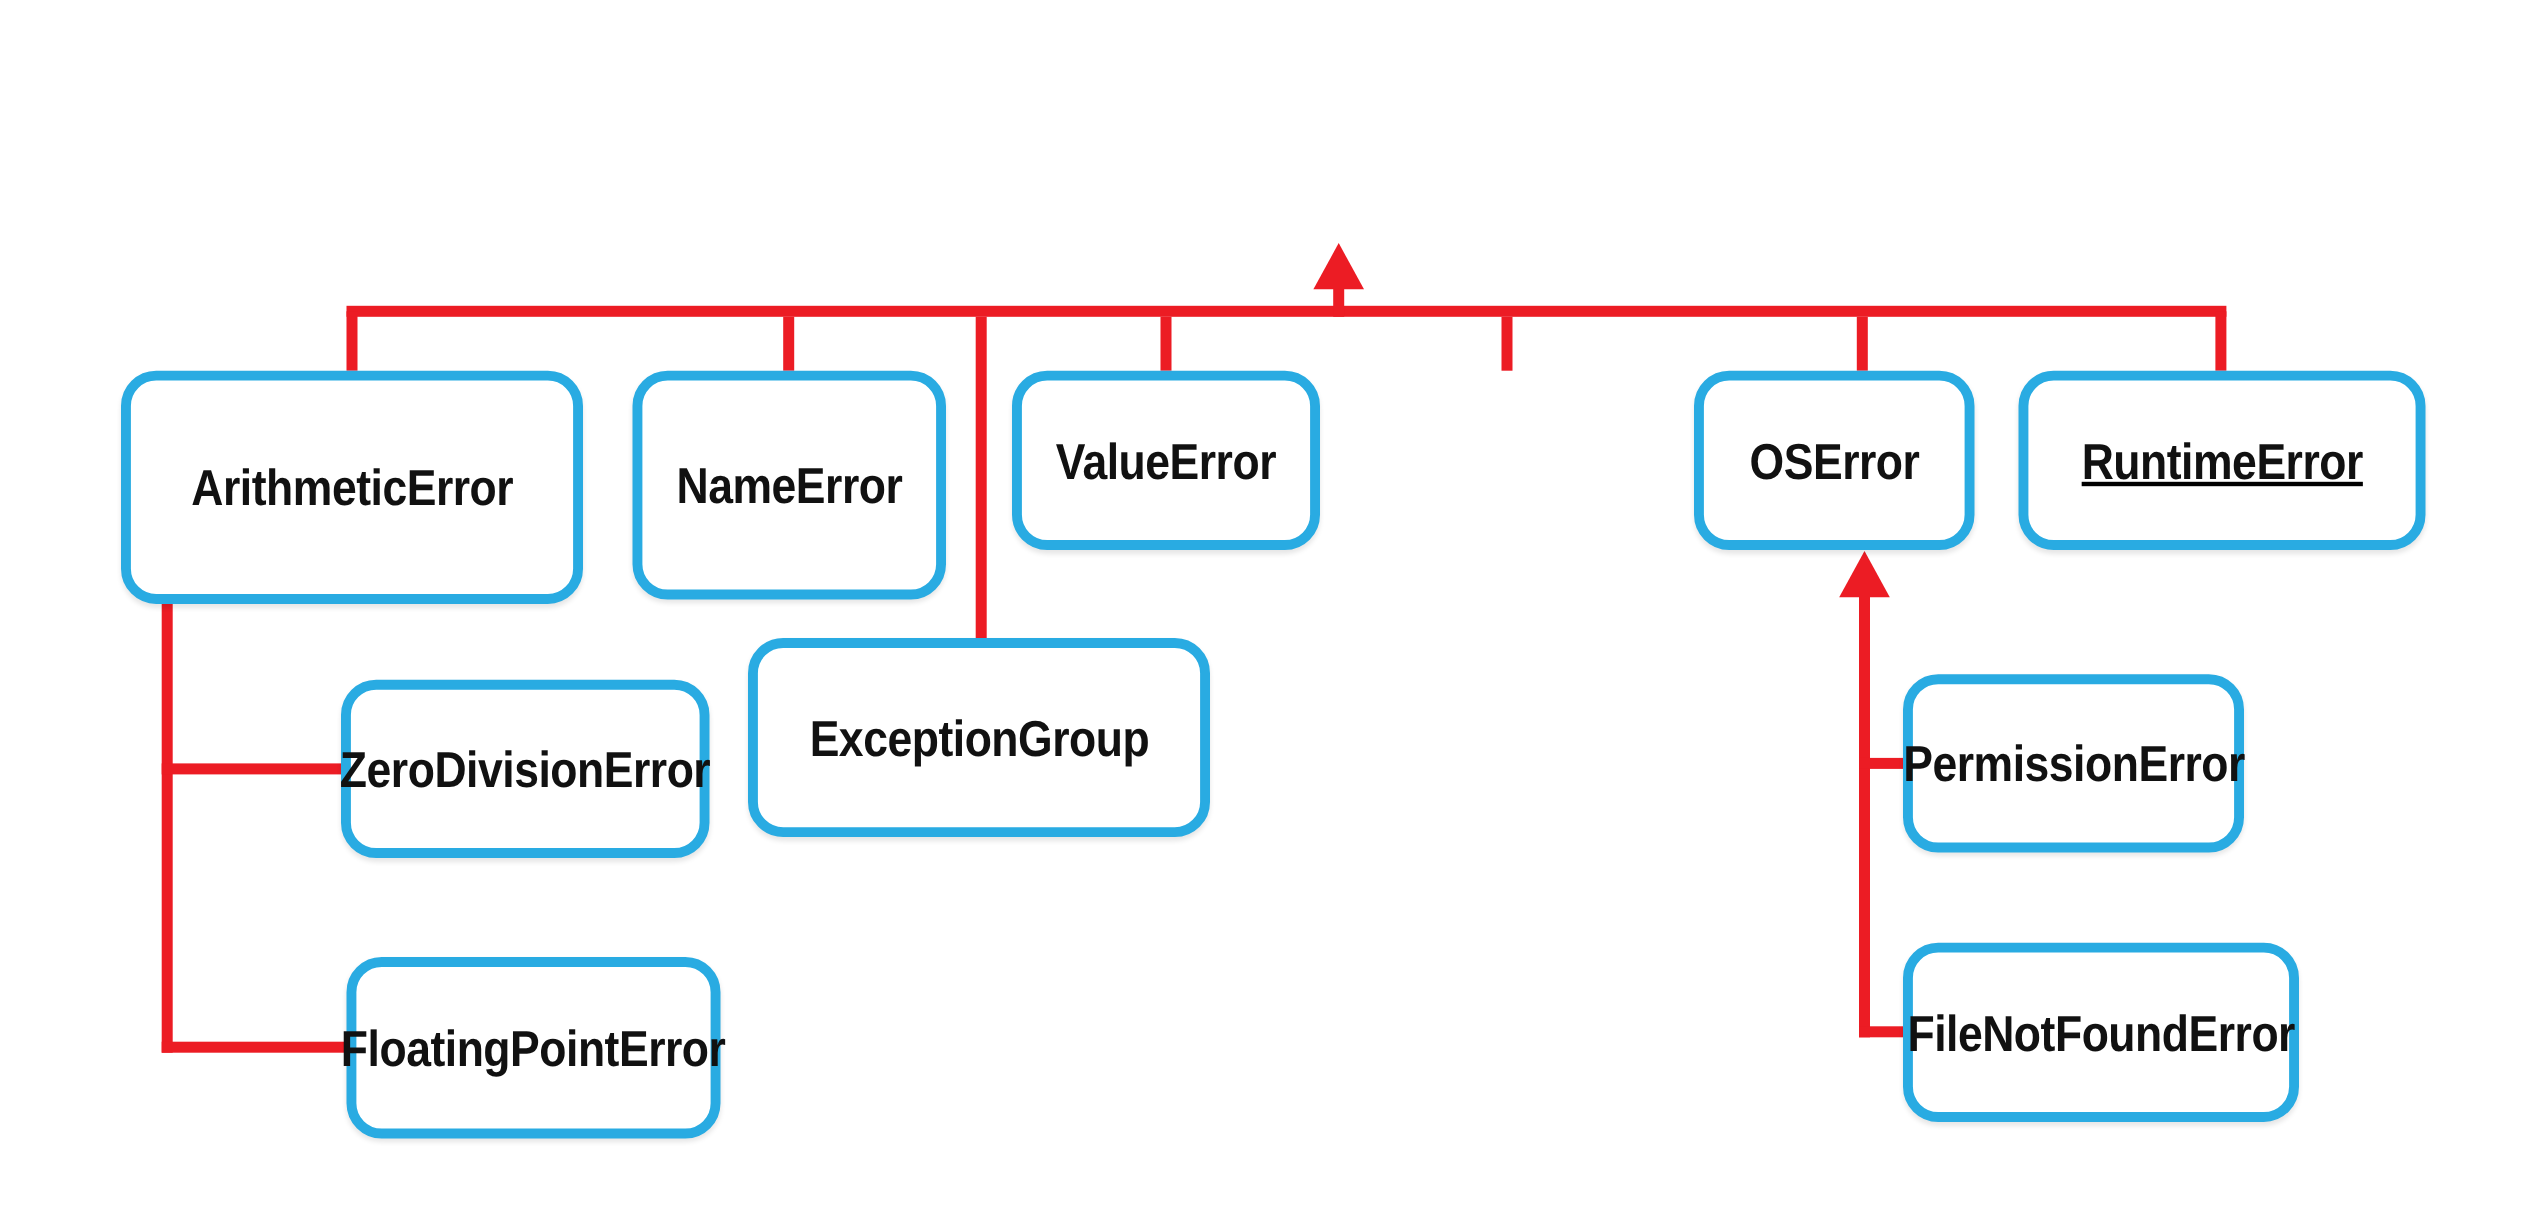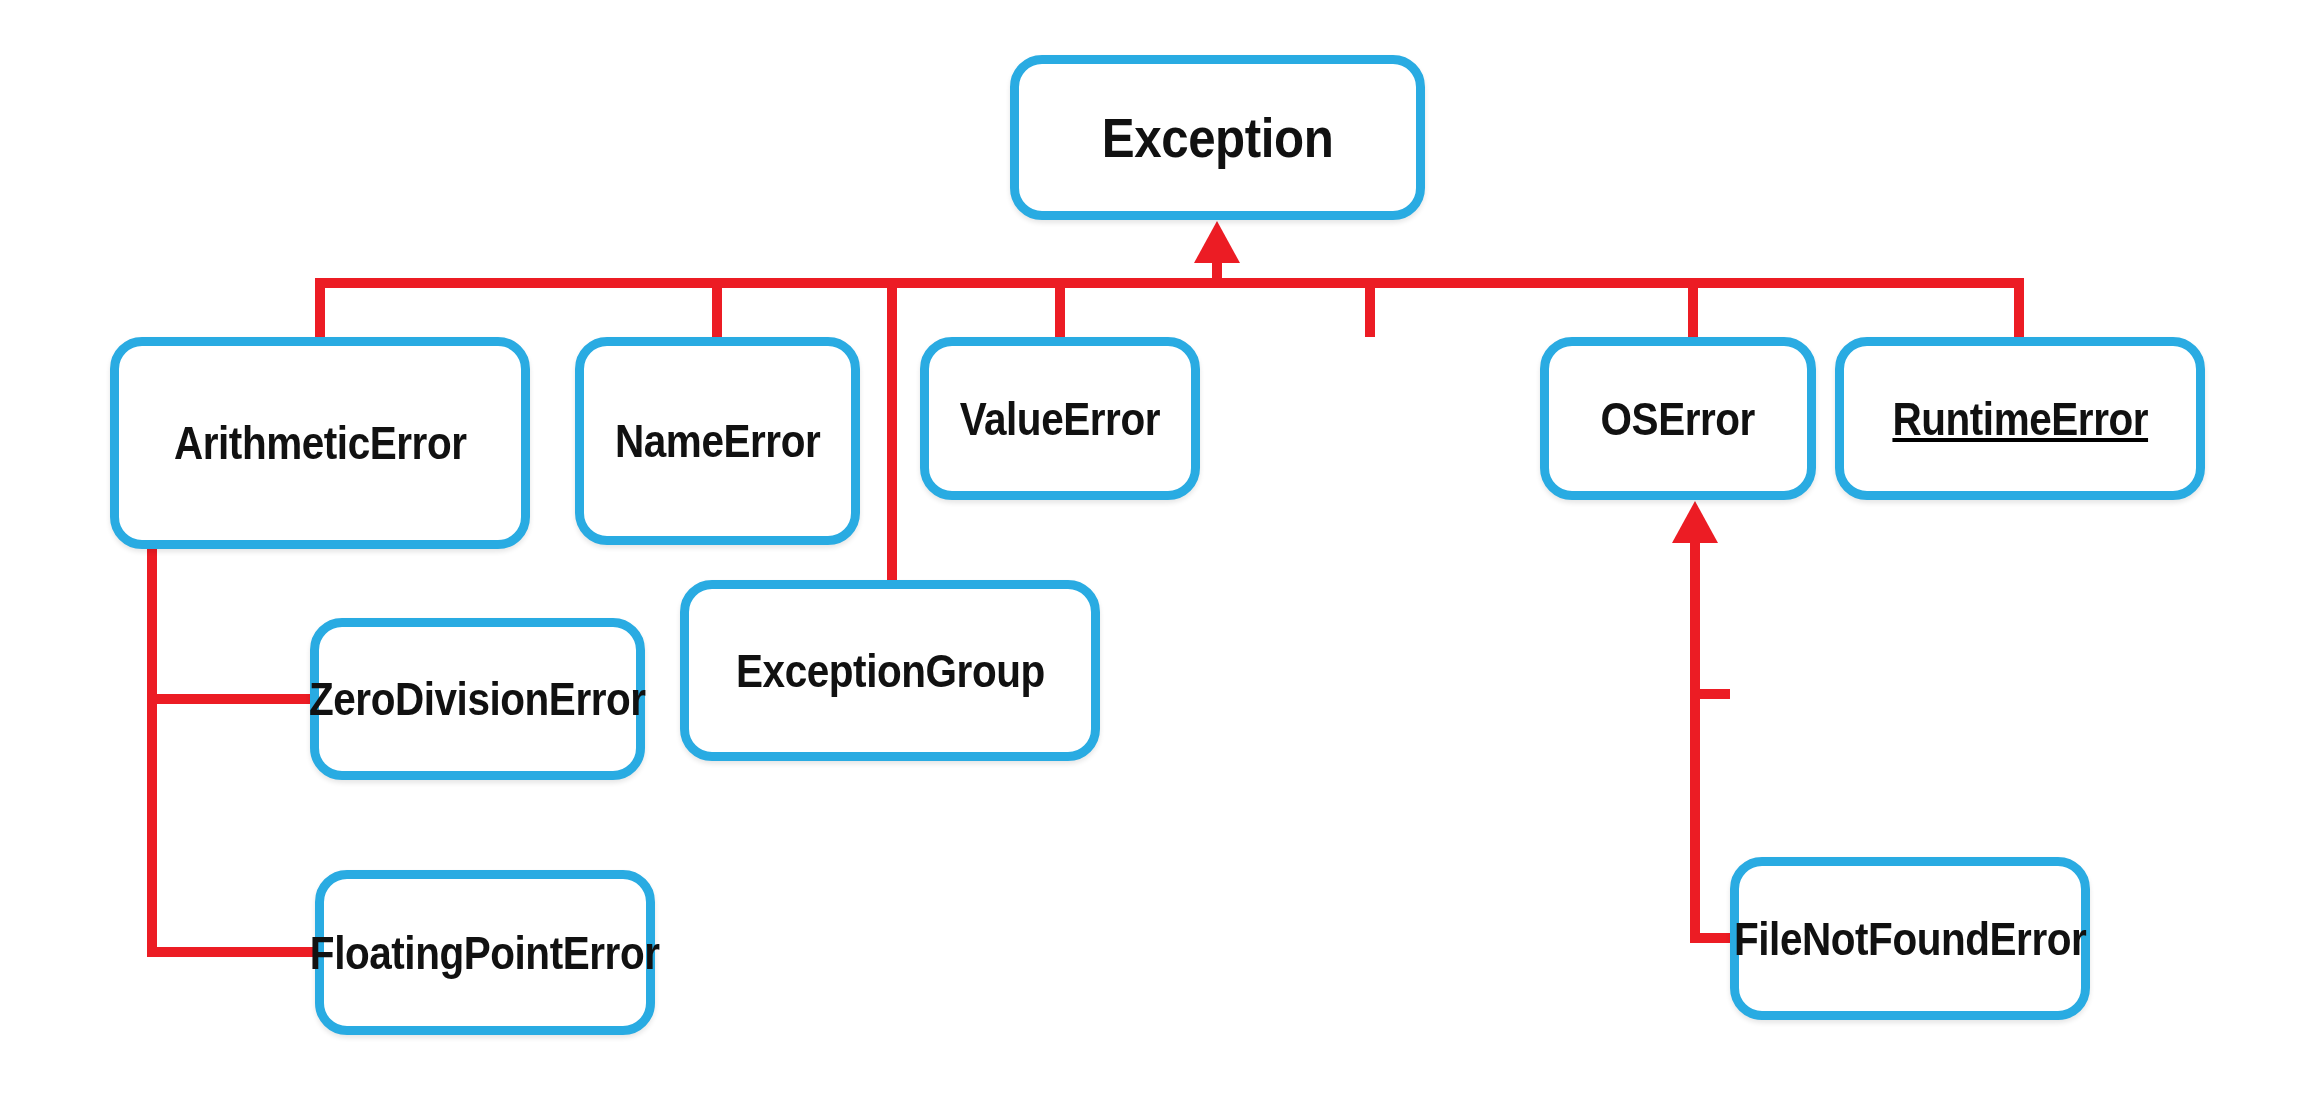--- a/index.html
+++ b/index.html
@@ -44,21 +44,21 @@
     border-left:23px solid transparent;
     border-right:23px solid transparent;
     border-bottom:42px solid var(--connector);
   }
   
   #n-exception      {left:1010px;top:55px; width:415px;height:165px;}
   #n-arithmetic     {left:110px; top:337px;width:420px;height:212px;}
   #n-name           {left:575px; top:337px;width:285px;height:208px;}
   #n-value          {left:920px; top:337px;width:280px;height:163px;}
   #n-type           {left:1235px;top:337px;width:270px;height:163px;}
-  #n-os             {left:1540px;top:337px;width:276px;height:163px;}
+  #n-os             {left:1540px;top:337px;width:255px;height:163px;}
   #n-runtime        {left:1835px;top:337px;width:370px;height:163px;text-decoration:underline;}
   #n-exceptiongroup {left:680px; top:580px;width:420px;height:181px;}
   #n-zerodivision   {left:310px; top:618px;width:335px;height:162px;text-align:center;}
   #n-floatingpoint  {left:315px; top:870px;width:340px;height:165px;text-align:right;}
   #n-permission     {left:1730px;top:613px;width:310px;height:162px;}
   #n-filenotfound   {left:1730px;top:857px;width:360px;height:163px;}
   
   #rail             {left:315px; top:278px;width:1709px;height:10px;}
   #drop-arith       {left:315px; top:283px;width:10px;height:54px;}
   #drop-runtime     {left:2014px;top:283px;width:10px;height:54px;}
@@ -98,23 +98,20 @@
   <div class="line" id="shaft-left"></div>
   <div class="arrowhead" id="head-left"></div>
   <div class="line" id="stub-zerodiv"></div>
   <div class="line" id="stub-floating"></div>
 
   <div class="line" id="shaft-right"></div>
   <div class="arrowhead" id="head-right"></div>
   <div class="line" id="stub-permission"></div>
   <div class="line" id="stub-filenotfound"></div>
 
-  <div class="node root" id="n-exception">
-    <span class="lbl">Exception</span>
-  </div>
 
   <div class="node" id="n-arithmetic">
     <span class="lbl">ArithmeticError</span>
   </div>
 
   <div class="node" id="n-name">
     <span class="lbl">NameError</span>
   </div>
 
   <div class="node" id="n-value">
@@ -135,18 +132,21 @@
   </div>
 
   <div class="node" id="n-zerodivision">
     <span class="lbl">ZeroDivisionError</span>
   </div>
 
   <div class="node" id="n-floatingpoint">
     <span class="lbl">FloatingPointError</span>
   </div>
 
+  <div class="node" id="n-permission">
+    <span class="lbl">PermissionError</span>
+  </div>
 
   <div class="node" id="n-filenotfound">
     <span class="lbl">FileNotFoundError</span>
   </div>
 
 </div>
 
 </body></html>

